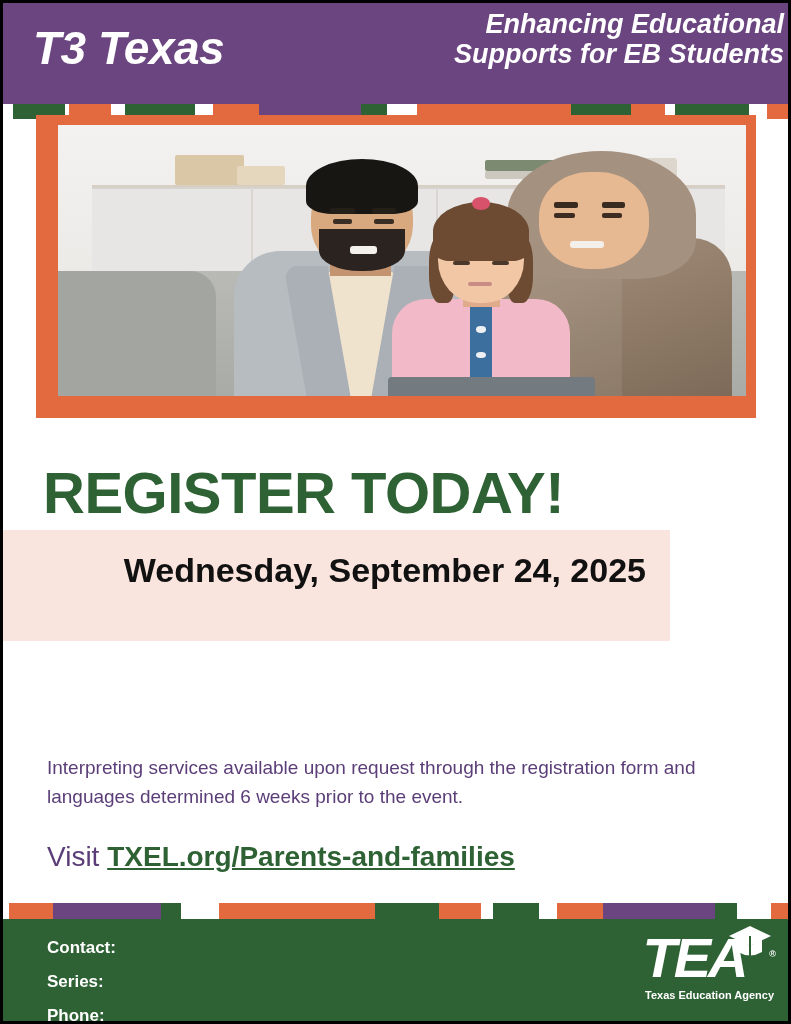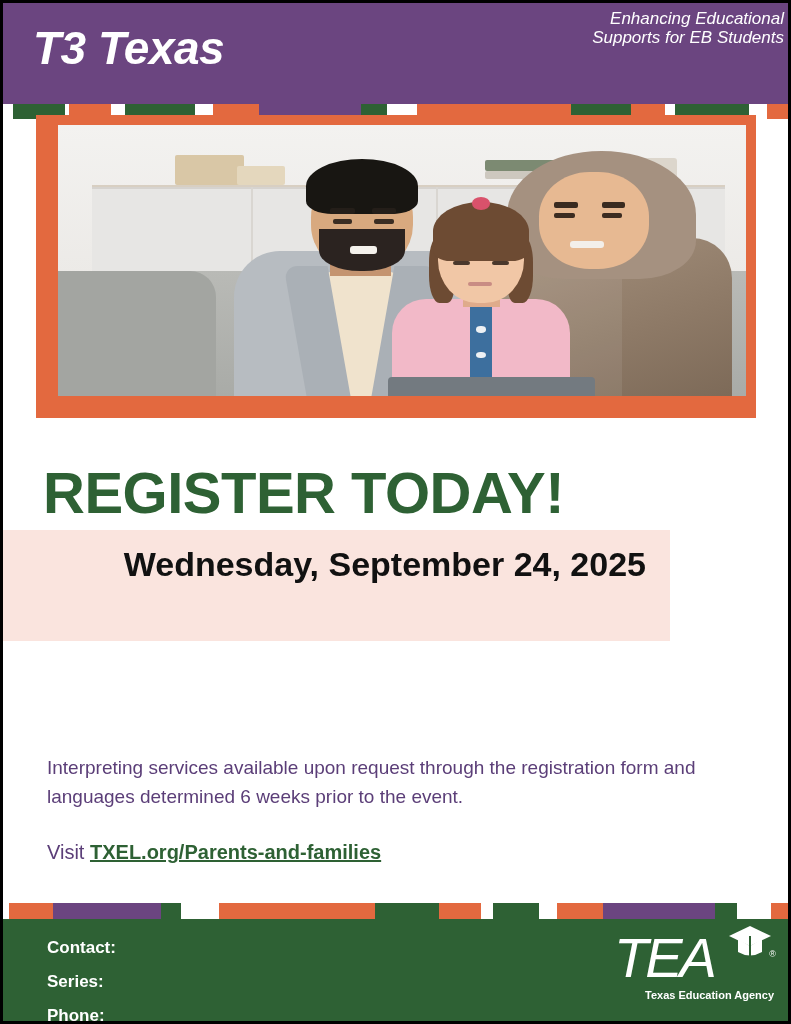--- a/index.html
+++ b/index.html
@@ -43,23 +43,23 @@
     letter-spacing: -0.5px;
     font-family: "Liberation Sans", sans-serif;
     white-space: nowrap;
   }
   .header-subtitle {
     position: absolute;
     right: 4px;
     top: 6px;
     width: 430px;
     text-align: right;
-    font-size: 17px;
+    font-size: 27px;
     line-height: 1.12;
-    font-weight: normal;
+    font-weight: bold;
     font-style: italic;
     color: #ffffff;
     font-family: "Liberation Sans", sans-serif;
   }
 
   
   .stripe-band {
     position: absolute;
     left: 0;
     width: 785px;
@@ -175,20 +175,21 @@
   }
   .date-line {
     position: absolute;
     left: 0;
     right: 24px;
     text-align: right;
     font-weight: bold;
     color: #111111;
     font-family: "Liberation Sans", sans-serif;
     white-space: nowrap;
+    margin-top: 6px;
   }
   .date-line.d1 { top: 15px; font-size: 34px; }
   .date-line.d2 { top: 60px; font-size: 30px; }
 
   
   .body-text {
     position: absolute;
     color: #5B3E78;
     font-family: "Liberation Sans", sans-serif;
   }
@@ -201,21 +202,21 @@
   .tx-interp {
     left: 44px;
     top: 750px;
     width: 700px;
     font-size: 19px;
     line-height: 1.55;
   }
   .tx-visit {
     left: 44px;
     top: 838px;
-    font-size: 20px;
+    font-size: 28px;
   }
   .tx-visit .link {
     color: #2E6134;
     font-weight: bold;
     text-decoration: underline;
   }
 
   
   .footer {
     position: absolute;
@@ -243,24 +244,24 @@
     top: 10px;
     width: 160px;
     height: 82px;
   }
   .tea-mark {
     position: relative;
     width: 160px;
     height: 58px;
     color: #ffffff;
     font-size: 56px;
-    font-weight: normal;
+    font-weight: bold;
     font-style: italic;
     letter-spacing: -3px;
-    text-align: left;
+    text-align: center;
     line-height: 58px;
     font-family: "Liberation Sans", sans-serif;
   }
   .tea-reg {
     position: absolute;
     right: -2px;
     bottom: 4px;
     font-size: 9px;
     font-style: normal;
     letter-spacing: 0;

